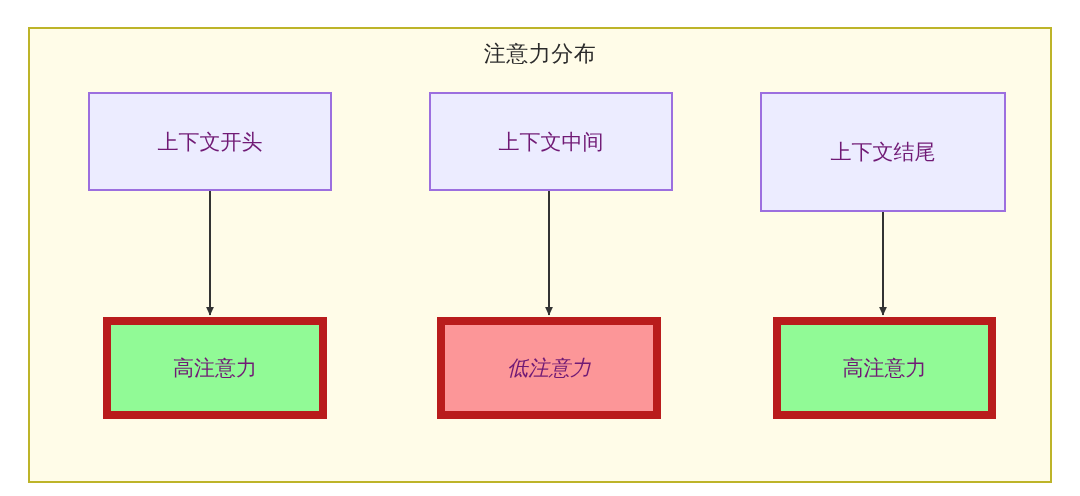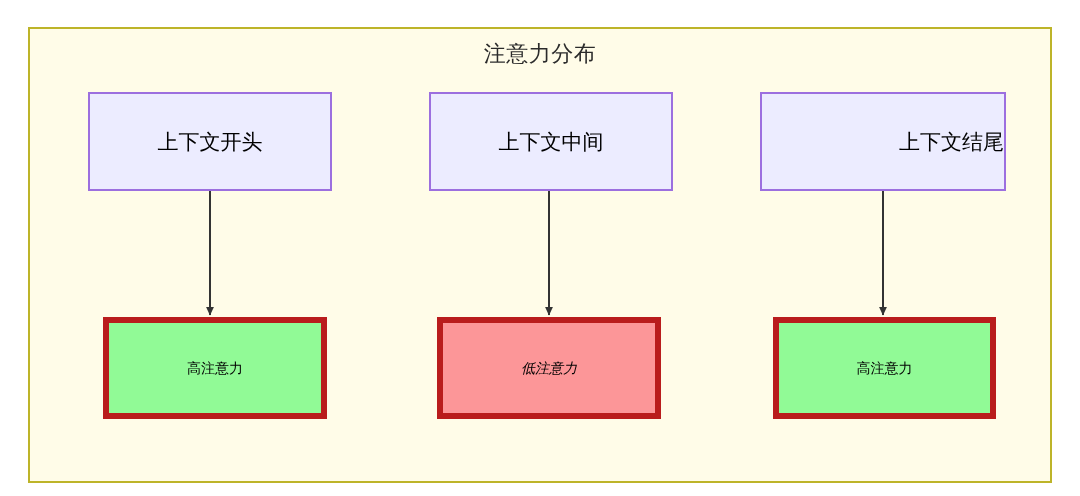--- a/index.html
+++ b/index.html
@@ -49,50 +49,50 @@
   }
 
   
   .node {
     position: absolute;
     box-sizing: border-box;
     display: flex;
     align-items: center;
     justify-content: center;
     text-align: center;
-    color: #000000;
+    color: #701a75;
     white-space: nowrap;
   }
 
   .node-source {
     background: #ececff;
     border: 2px solid #9c6fdf;
     font-size: 21px;
     line-height: 26px;
   }
 
   .node-result {
-    border: 6px solid #b91c1c;
-    font-size: 14px;
+    border: 8px solid #b91c1c;
+    font-size: 21px;
     line-height: 26px;
   }
 
   .node-result.fill-high {
     background: #91fa96;
   }
 
   .node-result.fill-low {
     background: #fc9698;
     font-style: italic;
   }
 
   
   #node-context-start  { left: 88px;  top: 92px; width: 244px; height: 99px; }
   #node-context-middle { left: 429px; top: 92px; width: 244px; height: 99px; justify-content: center; }
-  #node-context-end    { left: 760px; top: 92px; width: 246px; height: 99px; justify-content: flex-end; }
+  #node-context-end    { left: 760px; top: 92px; width: 246px; height: 120px; }
 
   
   #node-high-attention-start { left: 103px; top: 317px; width: 224px; height: 102px; }
   #node-low-attention-middle { left: 437px; top: 317px; width: 224px; height: 102px; }
   #node-high-attention-end   { left: 773px; top: 317px; width: 223px; height: 102px; }
 
   
   .arrow-layer {
     position: absolute;
     left: 0;

